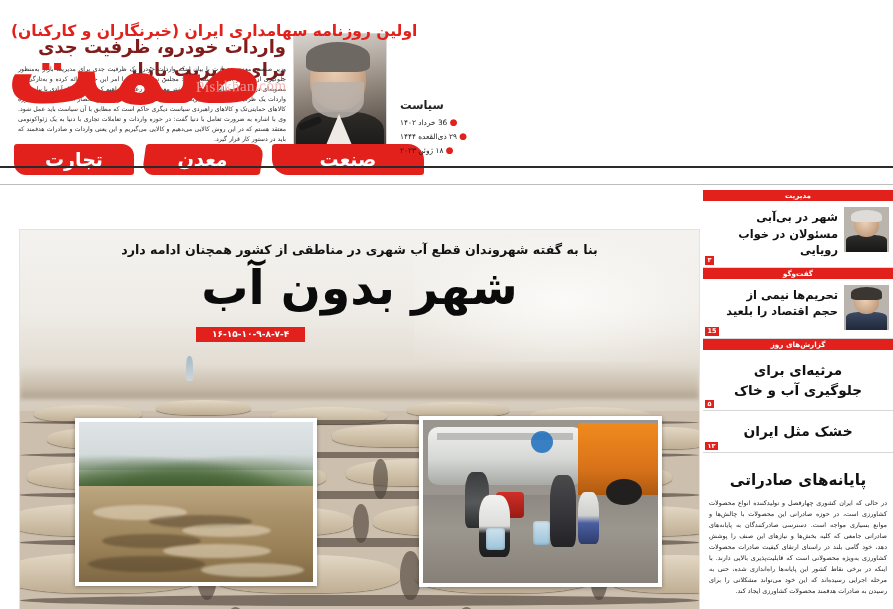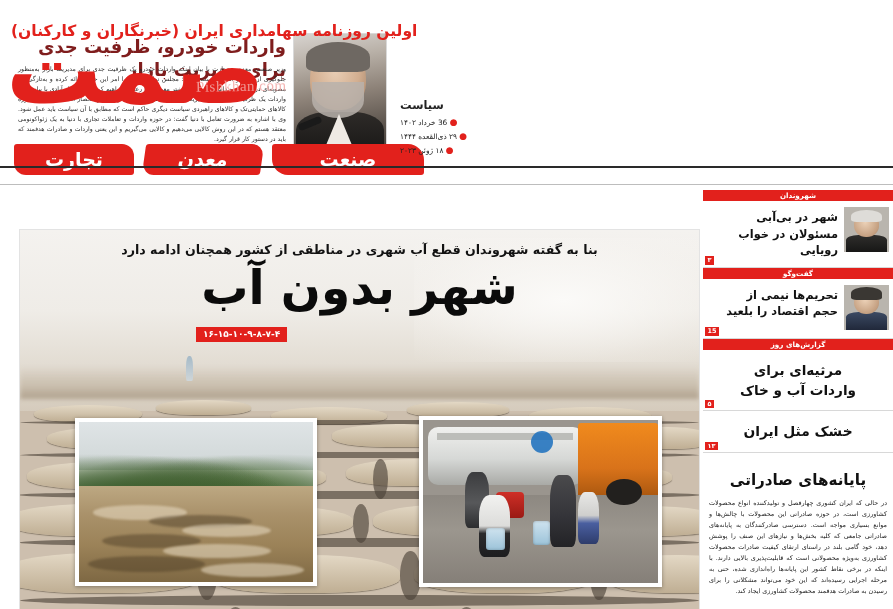--- a/index.html
+++ b/index.html
@@ -151,21 +151,21 @@
     position:absolute;left:0;right:0;top:12px;text-align:center;
     font-size:12.6px;font-weight:bold;color:#121212;direction:rtl;letter-spacing:-.2px;
   }
   .big-head{
     position:absolute;left:0;right:0;top:32px;text-align:center;
     font-size:47px;font-weight:bold;color:#0b0b0b;direction:rtl;
     letter-spacing:-1px;line-height:1.1;
   }
   .page-badge{
     position:absolute;left:176px;top:97px;background:#e2211c;color:#fff;
-    font-size:9px;font-weight:bold;padding:2px 7px 3px;letter-spacing:.4px;direction:ltr;
+    font-size:9px;font-weight:bold;padding:2px 16px 3px;letter-spacing:.4px;direction:ltr;
   }
 
   
   .inset{position:absolute;background:#fff;padding:4px;box-shadow:0 1px 4px rgba(0,0,0,.35);}
   .inset-flood{left:55px;top:188px;width:234px;height:160px;}
   .inset-tanker{left:399px;top:186px;width:235px;height:163px;}
   .inset .ph{position:relative;width:100%;height:100%;overflow:hidden;}
 
   
   .flood-sky{position:absolute;left:0;top:0;width:100%;height:30%;background:linear-gradient(180deg,#dfe4e6,#cfd6d6);}
@@ -385,21 +385,21 @@
         <div class="tk-person" style="left:54%;top:34%;width:11%;height:44%;background:linear-gradient(180deg,#4a4a4c 0%,#35353a 55%,#232326 100%);"></div>
         <div class="tk-person" style="left:66%;top:44%;width:9%;height:32%;background:linear-gradient(180deg,#e8e8e6 0%,#cfcfcd 45%,#4a5fa0 60%,#2e3c6b 100%);"></div>
         <div class="tk-jug" style="left:27%;top:66%;width:8%;height:14%;"></div>
         <div class="tk-jug" style="left:47%;top:62%;width:7%;height:15%;"></div>
       </div>
     </div>
   </div>
 
   <div class="sidebar">
 
-    <div class="sec-head">شهروندان</div>
+    <div class="sec-head">مدیریت</div>
     <div class="sb-item">
       <div class="sb-row">
         <div class="sb-thumb">
           <div class="th-body" style="background:linear-gradient(180deg,#2f2e2c,#171716);"></div>
           <div class="th-face"></div>
           <div class="th-hair"></div>
         </div>
         <div class="sb-title">
           <span>شهر در بی‌آبی</span><br>
           <span>مسئولان در خواب رویایی</span>
@@ -422,21 +422,21 @@
         </div>
       </div>
       <div class="sb-badge">15</div>
     </div>
 
     <div class="sec-head">گزارش‌های روز</div>
     <div class="sb-item">
       <div class="sb-plain">
         <div class="sb-title" style="text-align:center;">
           <span>مرثیه‌ای برای</span><br>
-          <span>واردات آب و خاک</span>
+          <span>جلوگیری آب و خاک</span>
         </div>
       </div>
       <div class="sb-badge">۵</div>
     </div>
     <div class="sb-item">
       <div class="sb-plain single">
         <div class="sb-title" style="text-align:center;">خشک مثل ایران</div>
       </div>
       <div class="sb-badge">۱۳</div>
     </div>

